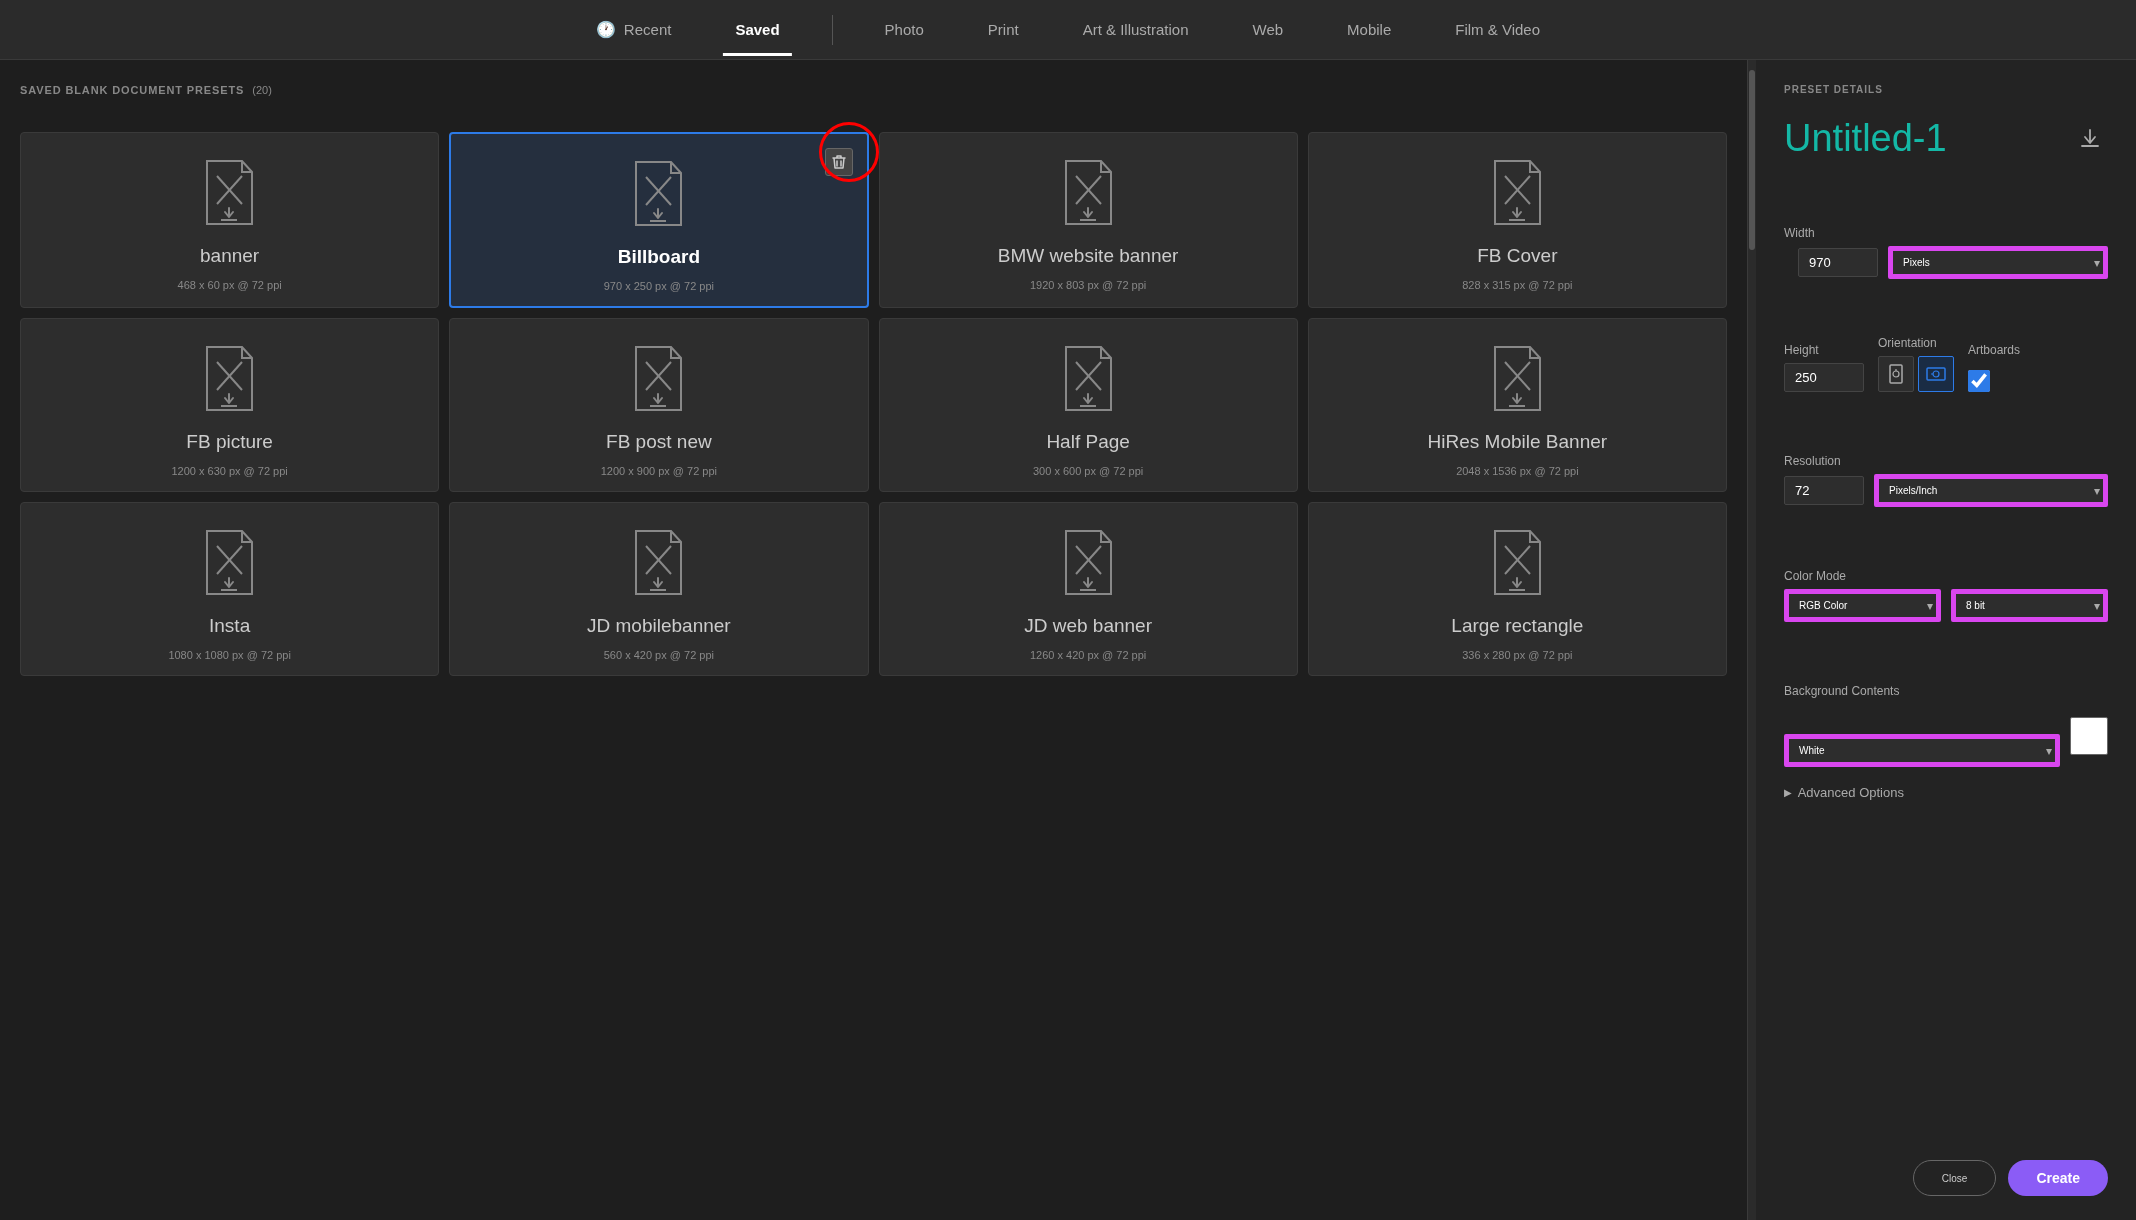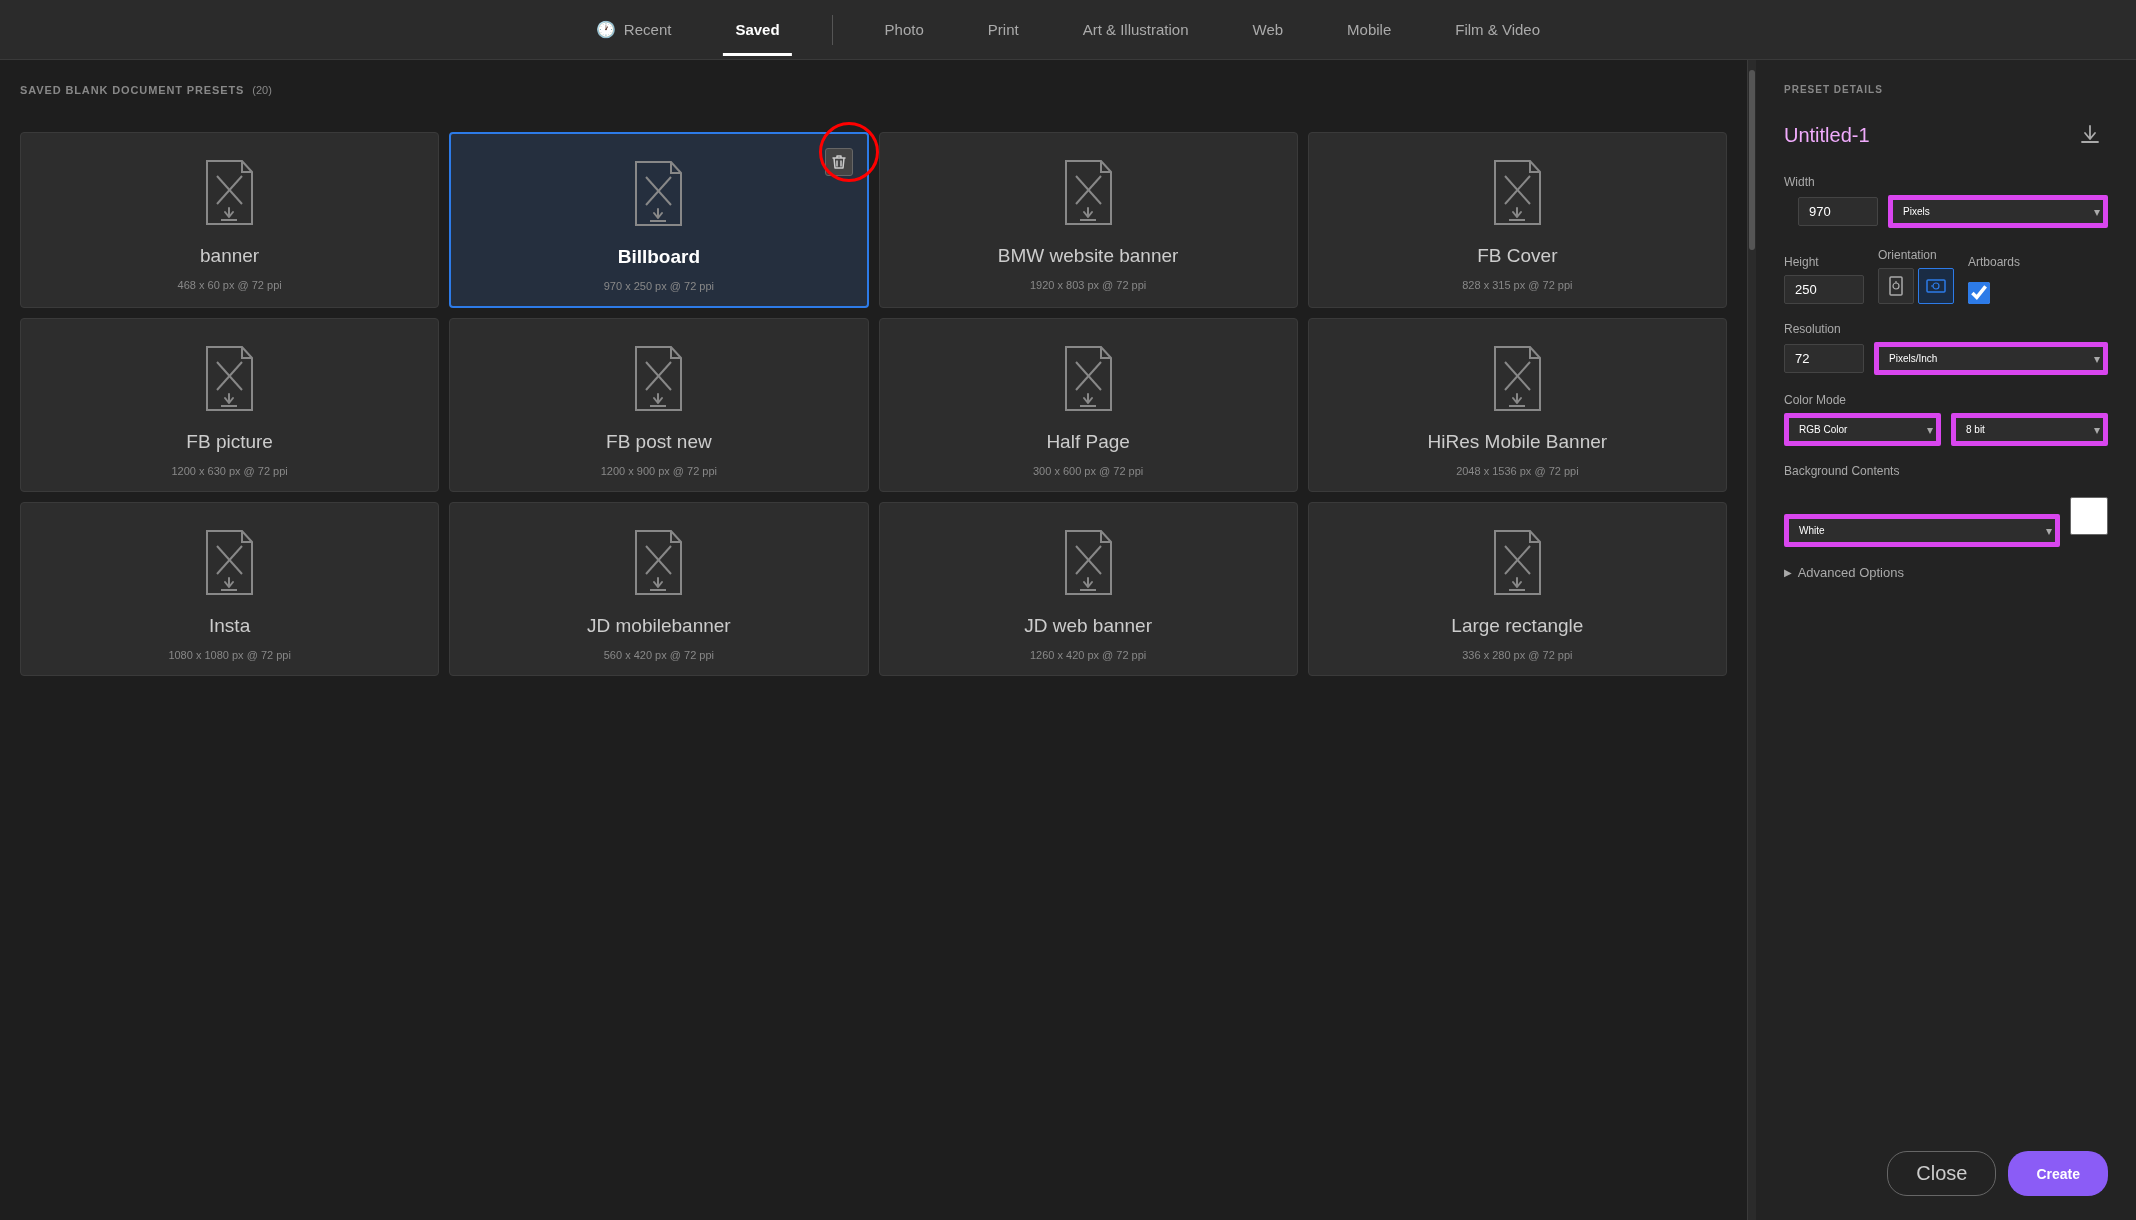--- a/index.html
+++ b/index.html
@@ -187,22 +187,22 @@
       margin-bottom: 4px;
     }
 
     .preset-title-row {
       display: flex;
       align-items: center;
       justify-content: space-between;
       margin-bottom: 4px;
     }
     .preset-title {
-      font-size: 20px;
-      color: #f0abfc;
+      font-size: 38px;
+      color: #14b8a6;
       font-weight: 400;
     }
     .save-icon-btn {
       width: 36px;
       height: 36px;
       display: flex;
       align-items: center;
       justify-content: center;
       cursor: pointer;
       color: #aaa;
@@ -212,20 +212,21 @@
     .field-row {
       display: flex;
       align-items: center;
       gap: 10px;
       margin-bottom: 2px;
     }
     .field-label {
       font-size: 12px;
       color: #aaa;
       min-width: 60px;
+      margin-top: 44px;
     }
 
     .field-input {
       background: #2d2d2d;
       border: 1px solid #444;
       color: #fff;
       font-size: 13px;
       padding: 6px 10px;
       border-radius: 2px;
       width: 80px;
@@ -346,21 +347,21 @@
     .bottom-buttons {
       display: flex;
       gap: 12px;
       justify-content: flex-end;
       margin-top: auto;
     }
     .btn-close {
       background: transparent;
       border: 1px solid #666;
       color: #ccc;
-      font-size: 20px;
+      font-size: 10px;
       padding: 10px 28px;
       border-radius: 20px;
       cursor: pointer;
     }
     .btn-create {
       background: #8b5cf6;
       border: none;
       color: #fff;
       font-size: 14px;
       font-weight: 600;

